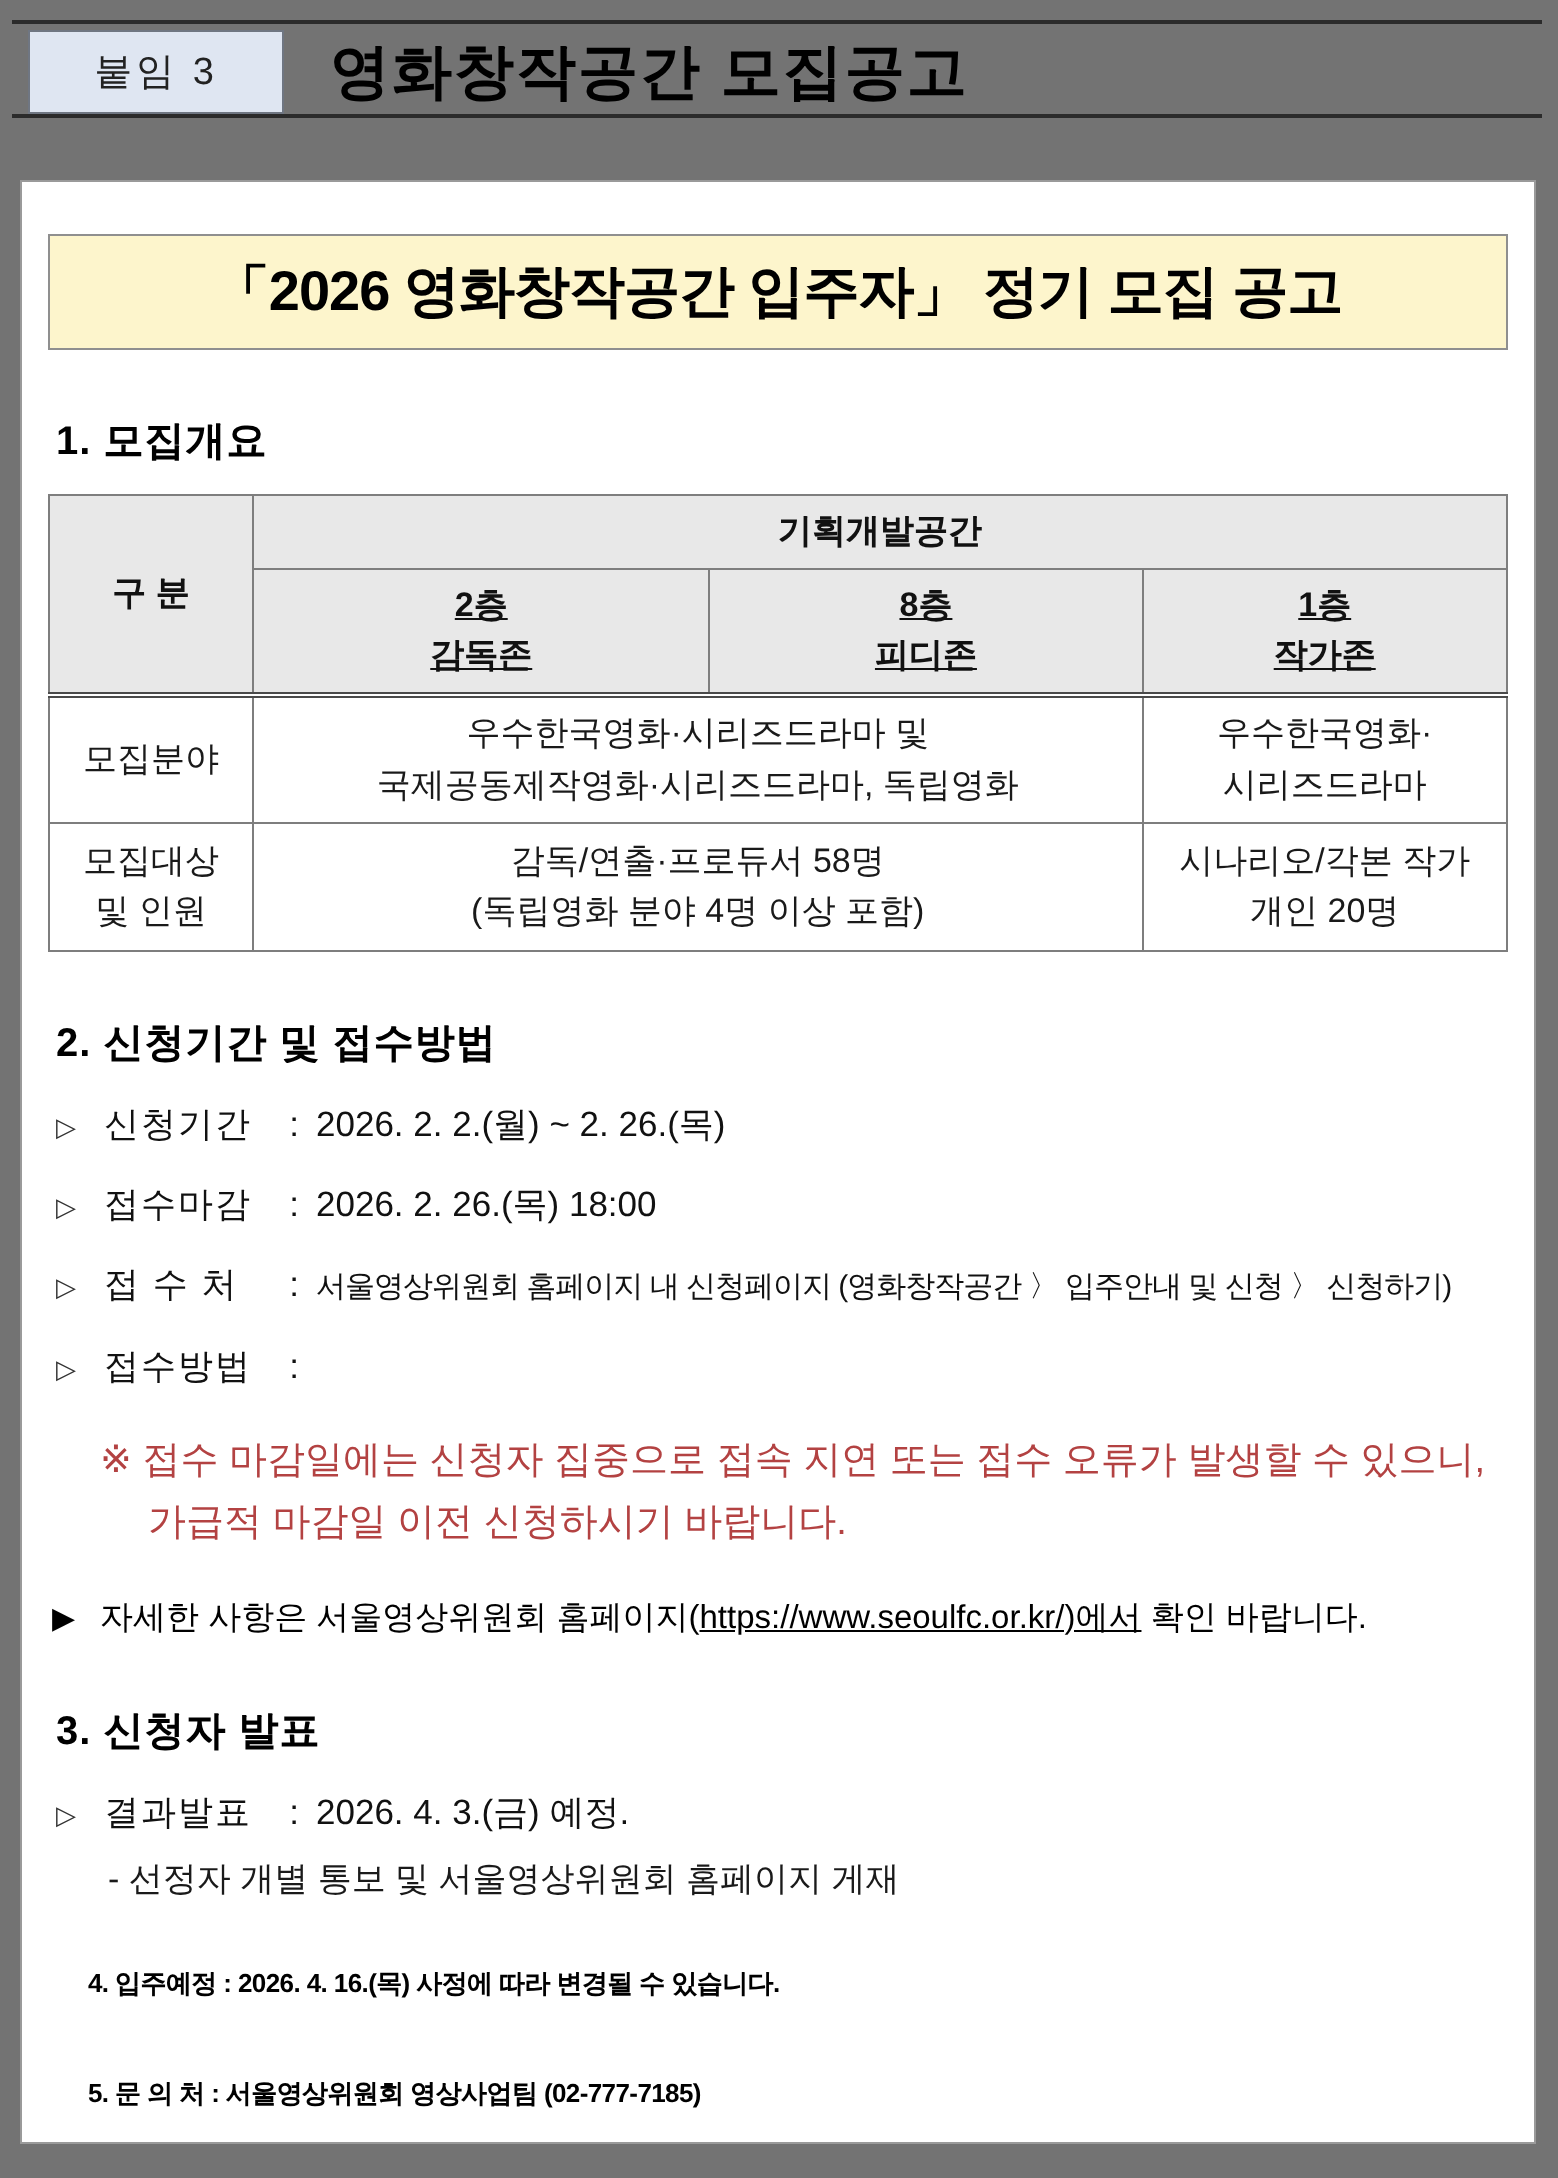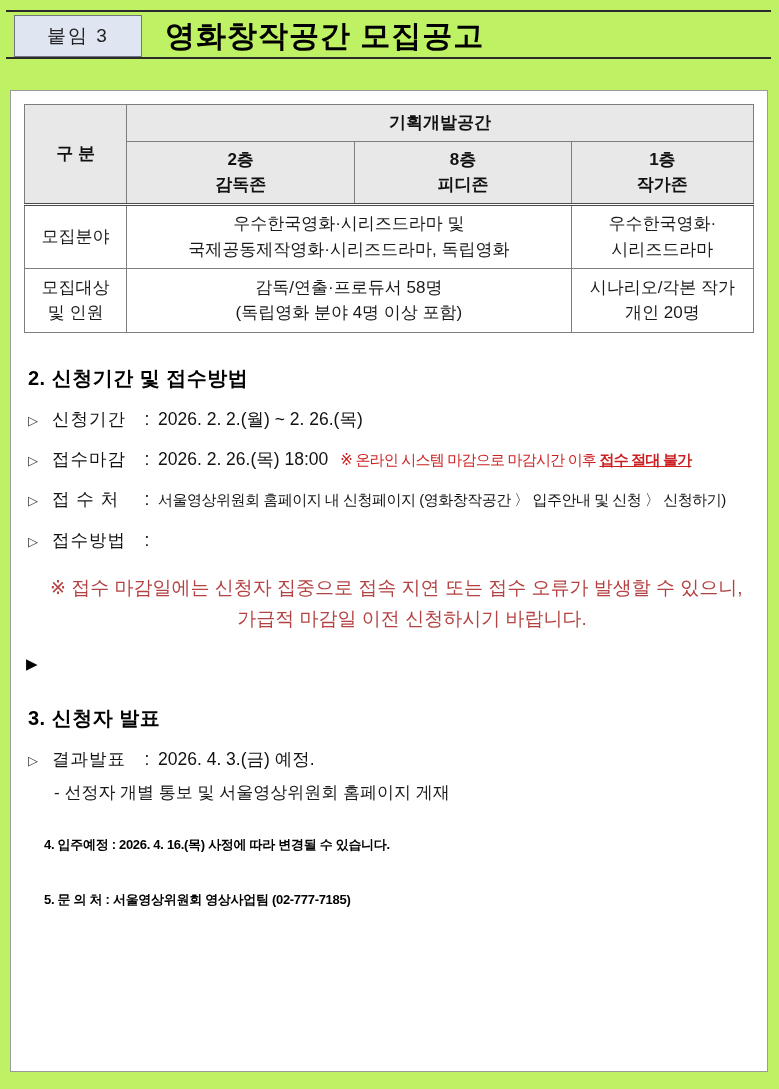--- a/index.html
+++ b/index.html
@@ -2,21 +2,21 @@
 <html lang="ko" style="--badge-bg: #dfe6f2; --banner-bg: #fdf5cc; --table-header-bg: #e8e8e8; --alert-red: #cc2020; --warning-red: #b34242;"><head>
 <meta charset="utf-8">
 <style>
   * { margin:0; padding:0; box-sizing:border-box; }
   html,body { background:#fff; }
   body {
     width:779px; height:1089px;
     font-family:"Liberation Sans","DejaVu Sans",sans-serif;
     color:#111;
   }
-  .page { position:relative; width:779px; height:1089px; background:#bef264; overflow:hidden; }
+  .page { position:relative; width:779px; height:1089px; background:#737373; overflow:hidden; }
 
   
   .top-rule { position:absolute; left:6px; right:8px; top:10px; border-top:2px solid #2b2b2b; }
   .header-rule { position:absolute; left:6px; right:8px; top:57px; border-top:2px solid #2b2b2b; }
   .badge {
     position:absolute; left:14px; top:15px; width:128px; height:42px;
     background:var(--badge-bg,#dfe6f2); border:1px solid #6f7682;
     display:flex; align-items:center; justify-content:center;
     font-size:19px; letter-spacing:2px; color:#222;
   }
@@ -46,39 +46,39 @@
   table.recruit col.c1 { width:14%; }
   table.recruit col.c2 { width:31.3%; }
   table.recruit col.c3 { width:29.7%; }
   table.recruit col.c4 { width:25%; }
   table.recruit th, table.recruit td {
     border:1px solid #7e7e7e; text-align:center; vertical-align:middle;
     font-size:17px; padding:5px 4px; white-space:pre-line; line-height:1.5;
   }
   table.recruit th { background:var(--table-header-bg,#e8e8e8); font-weight:700; }
   table.recruit tr.group th { height:29px; }
-  table.recruit tr.sub th { height:54px; }
+  table.recruit tr.sub th { height:54px;text-decoration:underline; }
   table.recruit tr.sub th, table.recruit th.corner { border-bottom:3px double #4a4a4a; }
   table.recruit td { height:64px; color:#1a1a1a; }
 
   
   .item { display:flex; align-items:baseline; margin:15px 4px 0; font-size:17.5px; line-height:1.45; }
   .item .marker { width:24px; font-size:13px; color:#333; flex:none; }
   .item .label { width:84px; flex:none; letter-spacing:1px; }
   .item .colon { width:22px; text-align:center; flex:none; }
   .item .val { }
   .val-small { font-size:15px; letter-spacing:-0.5px;text-align:center; }
   .alert-note {
     margin-left:12px; color:var(--alert-red,#cc2020);
     font-size:15px; letter-spacing:-0.8px; white-space:nowrap;
   }
   .alert-note .em { font-weight:800; text-decoration:underline; }
 
   .warning { margin:19px 4px 0 26px; color:var(--warning-red,#b34242); font-size:19px; line-height:1.65; }
-  .warning .w-line2 { margin-left:24px;text-align:center; }
+  .warning .w-line2 { margin-left:24px; }
 
   .details { display:flex; align-items:baseline; margin:20px 2px 0; font-size:16.5px; color:#000; }
   .details .marker { width:24px; font-size:15px; color:#000; flex:none; }
   .details a.doc-link { color:#000; text-decoration:underline; }
 
   
   .subitem { margin:9px 4px 0 30px; font-size:17px; color:#1a1a1a; }
 
   
   .bold-line { margin:32px 20px 0; font-size:13px; font-weight:800; color:#000; letter-spacing:-0.3px; }
@@ -89,21 +89,23 @@
 
 <div class="page">
 
   <div class="top-rule"></div>
   <div class="badge">붙임 3</div>
   <div class="doc-title">영화창작공간 모집공고</div>
   <div class="header-rule"></div>
 
   <div class="main-box">
 
+    <div class="banner">「2026 영화창작공간 입주자」 정기 모집 공고</div>
 
+    <div class="sec-heading">1. 모집개요</div>
     <table class="recruit">
       <colgroup>
           <col class="c1">
           <col class="c2">
           <col class="c3">
           <col class="c4">
         </colgroup>
       <thead>
         <tr class="group">
           <th class="corner" rowspan="2">구 분</th>
@@ -144,21 +146,20 @@
       <span class="label">신청기간</span>
       <span class="colon">:</span>
       <span class="val">2026. 2. 2.(월) ~ 2. 26.(목)</span>
     </div>
 
     <div class="item">
       <span class="marker">▷</span>
       <span class="label">접수마감</span>
       <span class="colon">:</span>
       <span class="val">2026. 2. 26.(목) 18:00</span>
-      <span class="alert-note"><span>※ 온라인 시스템 마감으로 마감시간 이후 </span><span class="em">접수 절대 불가</span></span>
     </div>
 
     <div class="item">
       <span class="marker">▷</span>
       <span class="label">접 수 처</span>
       <span class="colon">:</span>
       <span class="val val-small">서울영상위원회 홈페이지 내 신청페이지 (영화창작공간 〉 입주안내 및 신청 〉 신청하기)</span>
     </div>
 
     <div class="item">
@@ -167,20 +168,21 @@
       <span class="colon">:</span>
     </div>
 
     <div class="warning">
       <div class="w-line1"><span>※</span> <span>접수 마감일에는 신청자 집중으로 접속 지연 또는 접수 오류가 발생할 수 있으니,</span></div>
       <div class="w-line2">가급적 마감일 이전 신청하시기 바랍니다.</div>
     </div>
 
     <div class="details">
       <span class="marker">▶</span>
+      <span><span>자세한 사항은 서울영상위원회 홈페이지(</span><a class="doc-link" href="#">https://www.seoulfc.or.kr/)에서</a><span> 확인 바랍니다.</span></span>
     </div>
 
     <div class="sec-heading">3. 신청자 발표</div>
     <div class="item">
       <span class="marker">▷</span>
       <span class="label">결과발표</span>
       <span class="colon">:</span>
       <span class="val">2026. 4. 3.(금) 예정.</span>
     </div>
     <div class="subitem">- 선정자 개별 통보 및 서울영상위원회 홈페이지 게재</div>

